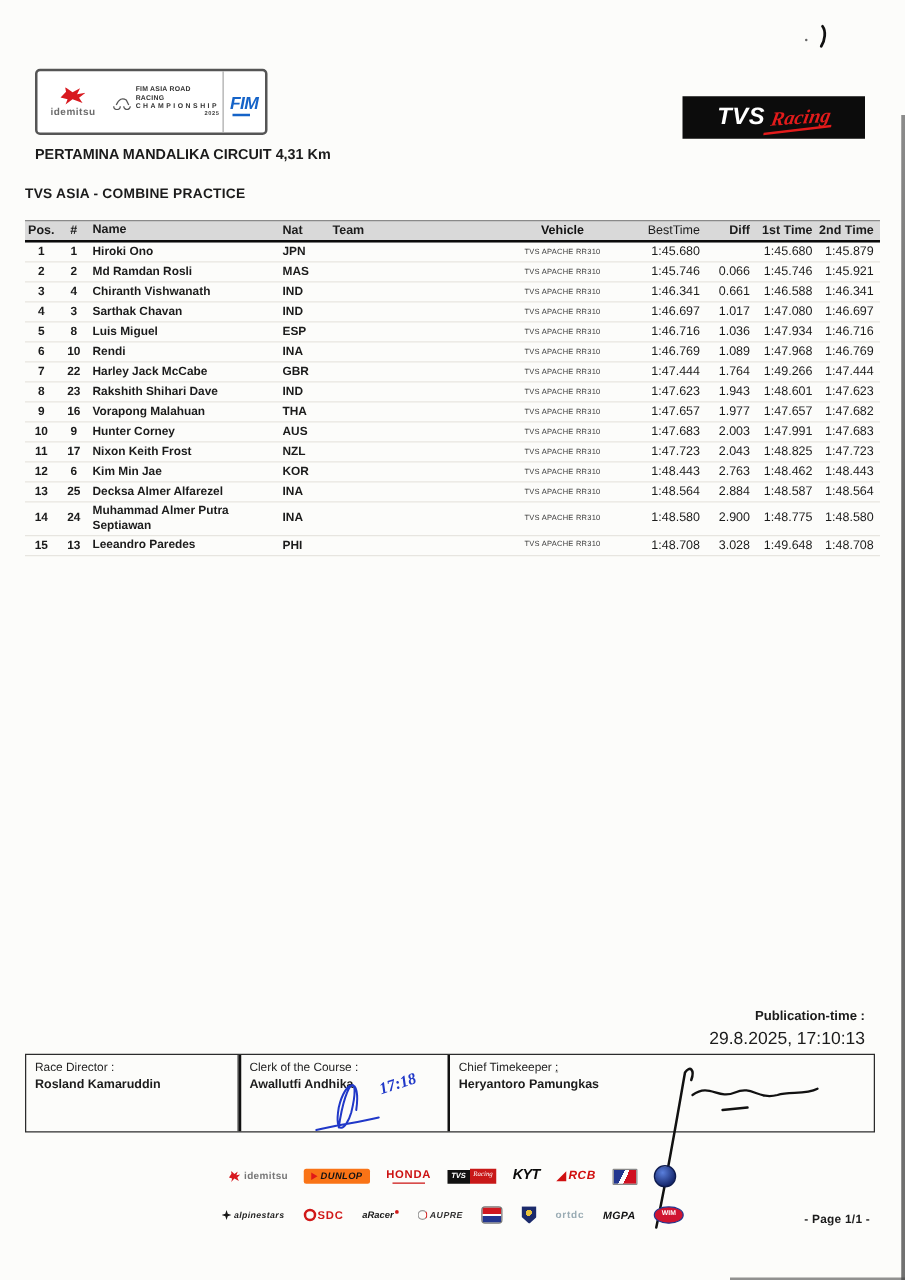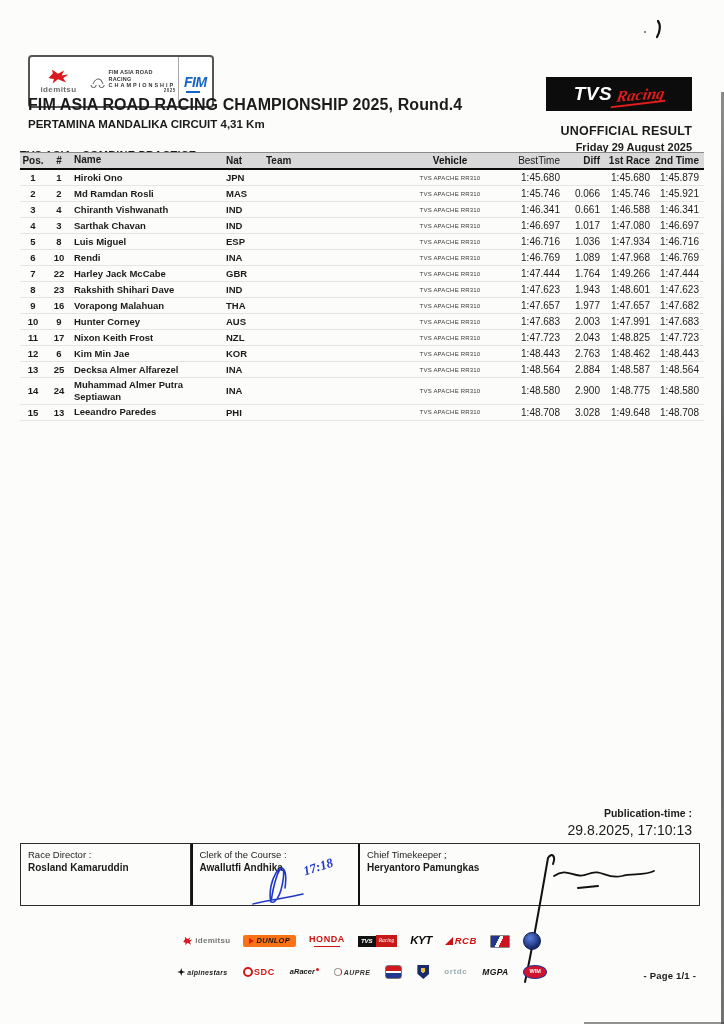--- a/index.html
+++ b/index.html
@@ -37,21 +37,21 @@
   .tvs-word{color:#fff;font-size:19px;font-weight:900;font-style:italic;letter-spacing:.5px;}
   .racing-word{color:#e21b1b;font-size:16px;font-weight:bold;font-style:italic;
                font-family:"Liberation Serif",serif;transform:skewX(-14deg) rotate(-4deg);position:relative;top:1px;}
   .racing-word::after{content:"";position:absolute;left:-4px;right:-2px;bottom:0;height:1.5px;background:#e21b1b;transform:rotate(-3deg);}
 
   .status-block{position:absolute;right:32px;top:123px;text-align:right;line-height:1.35;}
   .status-line{font-size:12.5px;font-weight:bold;letter-spacing:.2px;}
   .date-line{font-size:11px;font-weight:bold;}
 
   
-  .results{position:absolute;left:20px;top:152px;width:684px;}
+  .results{position:absolute;left:20px;top:176px;width:684px;}
   .thead{display:flex;align-items:center;height:18px;background:#d9d9d9;
          border-top:1.5px solid #8a8a8a;border-bottom:2.5px solid #0a0a0a;
          font-size:10px;font-weight:bold;box-sizing:border-box;}
   .row{display:flex;align-items:center;min-height:16px;border-bottom:1px solid #e7e5e0;
        font-size:9.5px;box-sizing:border-box;padding:1px 0;}
   .cell{box-sizing:border-box;padding:0 2px;}
   .c-pos{width:26px;text-align:center;font-weight:bold;}
   .c-num{width:26px;text-align:center;font-weight:bold;}
   .c-name{width:152px;font-weight:bold;line-height:1.25;}
   .c-nat{width:40px;font-weight:bold;}
@@ -152,45 +152,40 @@
         <div class="l1">FIM ASIA ROAD RACING</div>
         <div class="l2">CHAMPIONSHIP</div>
         <div class="l3">2025</div>
       </div>
     </div>
     <div class="lb-fim">
       <span class="fim">FIM</span>
     </div>
   </div>
 
-  <div class="doc-title">FIM ASIA ROAD RACING CHAMPIONSHIP 2025, Round.4</div>
   <div class="doc-subtitle">PERTAMINA MANDALIKA CIRCUIT 4,31 Km</div>
   <div class="session-title">TVS ASIA - COMBINE PRACTICE</div>
 
   <div class="tvs-box">
     <span class="tvs-word">TVS</span>
     <span class="racing-word">Racing</span>
   </div>
 
-  <div class="status-block">
-    <div class="status-line">UNOFFICIAL RESULT</div>
-    <div class="date-line">Friday 29 August 2025</div>
-  </div>
 
   <div class="results">
     <div class="thead">
       <div class="cell c-pos">Pos.</div>
       <div class="cell c-num">#</div>
       <div class="cell c-name">Name</div>
       <div class="cell c-nat">Nat</div>
       <div class="cell c-team">Team</div>
       <div class="cell c-vehicle">Vehicle</div>
       <div class="cell c-best">BestTime</div>
       <div class="cell c-diff">Diff</div>
-      <div class="cell c-t1">1st Race</div>
+      <div class="cell c-t1">1st Time</div>
       <div class="cell c-t2">2nd Time</div>
     </div>
     <div>
         <div class="row">
           <div class="cell c-pos">1</div>
           <div class="cell c-num">1</div>
           <div class="cell c-name">Hiroki Ono</div>
           <div class="cell c-nat">JPN</div>
           <div class="cell c-team"></div>
           <div class="cell c-vehicle">TVS APACHE RR310</div>

